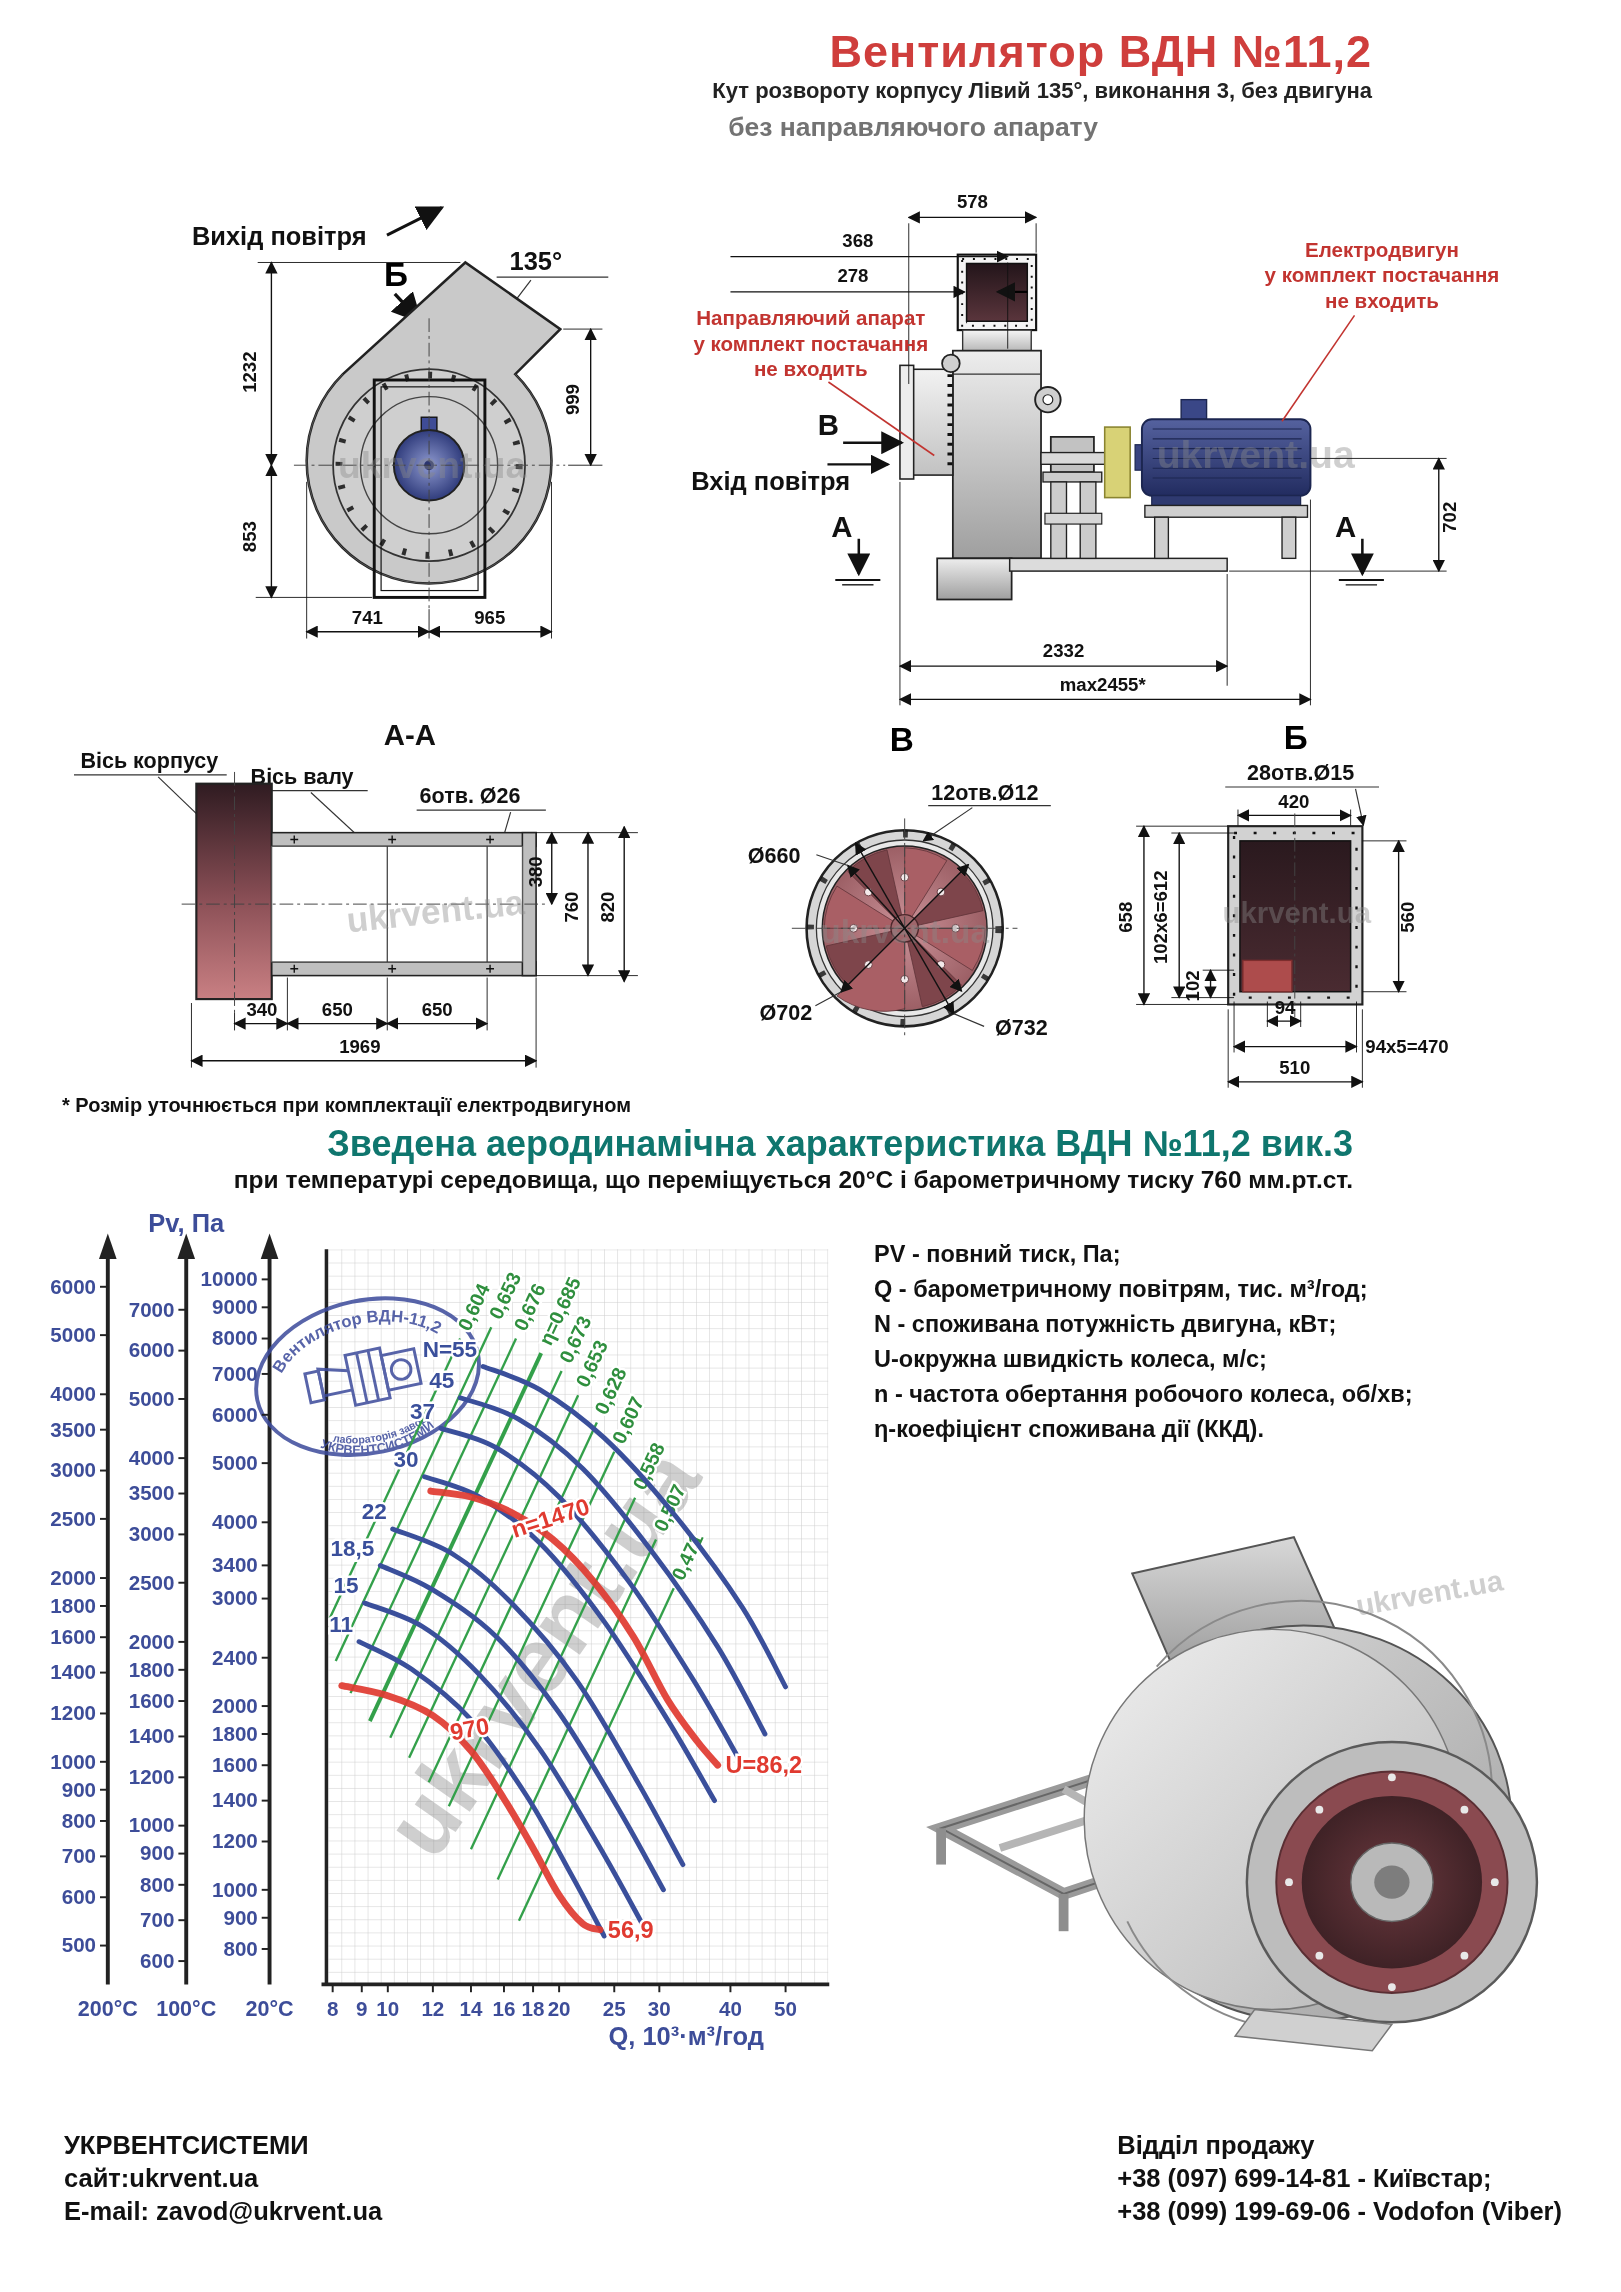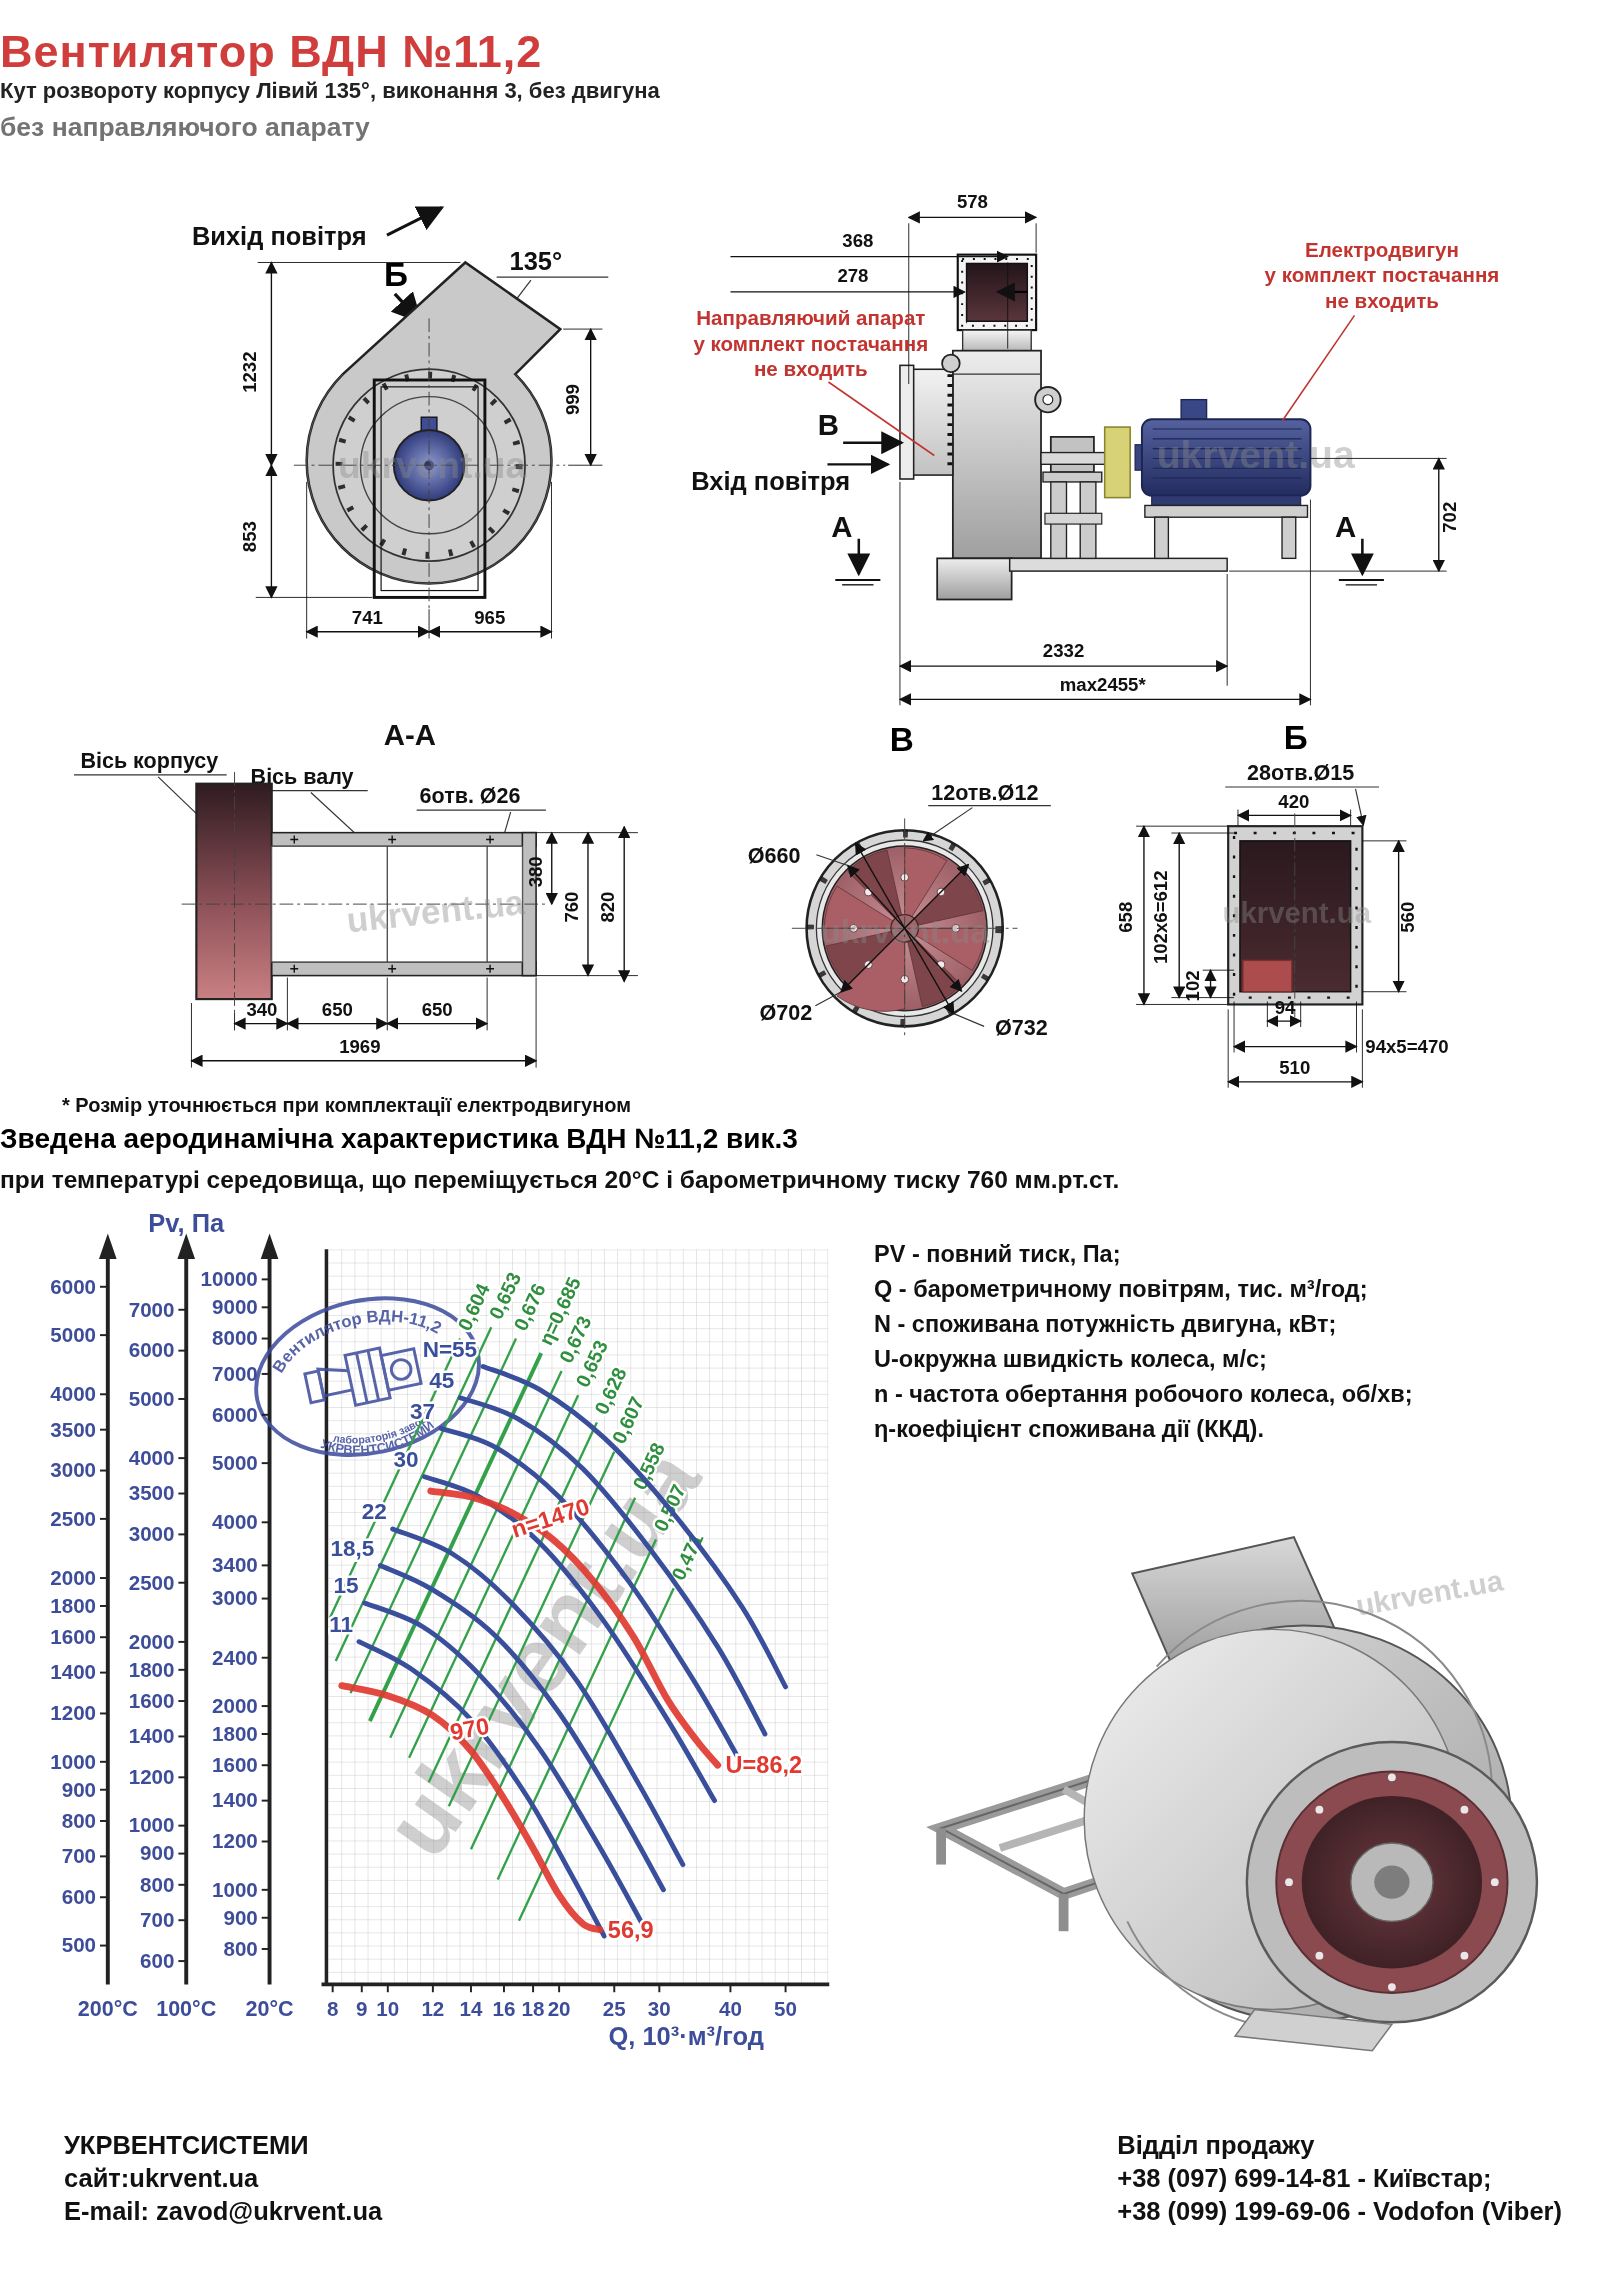--- a/index.html
+++ b/index.html
@@ -1,24 +1,24 @@
 <!DOCTYPE html>
 <html><head>
 <meta charset="utf-8">
 <style>
   html,body{margin:0;padding:0;background:#fff}
   #page{position:relative;width:1621px;height:2293px;background:#fff;overflow:hidden;
         font-family:"Liberation Sans",sans-serif;color:#111}
   .abs{position:absolute}
-  .center{text-align:left}
+  .center{text-align:right}
   #title{left:0;top:25.5px;width:1372px;font-size:45px;font-weight:bold;color:#cf3e3c;letter-spacing:1px}
   #sub1{left:0;top:78px;width:1372px;font-size:22px;font-weight:bold;color:#222}
   #sub2{left:0;top:112px;width:1098px;font-size:26.5px;font-weight:bold;color:#737373}
   #footnote{left:62px;top:1094px;font-size:20px;font-weight:bold}
-  #aero-head{left:0;top:1123px;width:1353px;font-size:28px;font-weight:bold;color:#000000}
+  #aero-head{left:0;top:1123px;width:1353px;font-size:36px;font-weight:bold;color:#0f766e}
   #aero-sub{left:0;top:1166px;width:1353px;font-size:24.5px;font-weight:bold;color:#111}
   #legend{left:874px;top:1237px;width:725px;font-size:23.5px;font-weight:bold;line-height:35px;color:#111}
   #footer-left{left:64px;top:2129px;font-size:25.5px;font-weight:600;line-height:33px}
   #footer-right{right:59px;top:2129px;font-size:25.5px;font-weight:600;line-height:33px;}
   
   svg text{font-family:"Liberation Sans",sans-serif}
   .dt{font-size:19px;font-weight:bold;fill:#111}
   .sec{font-size:30px;font-weight:bold;fill:#111}
   .lbl{font-size:22px;font-weight:bold;fill:#111}
   .big{font-size:26px;font-weight:bold;fill:#111}

